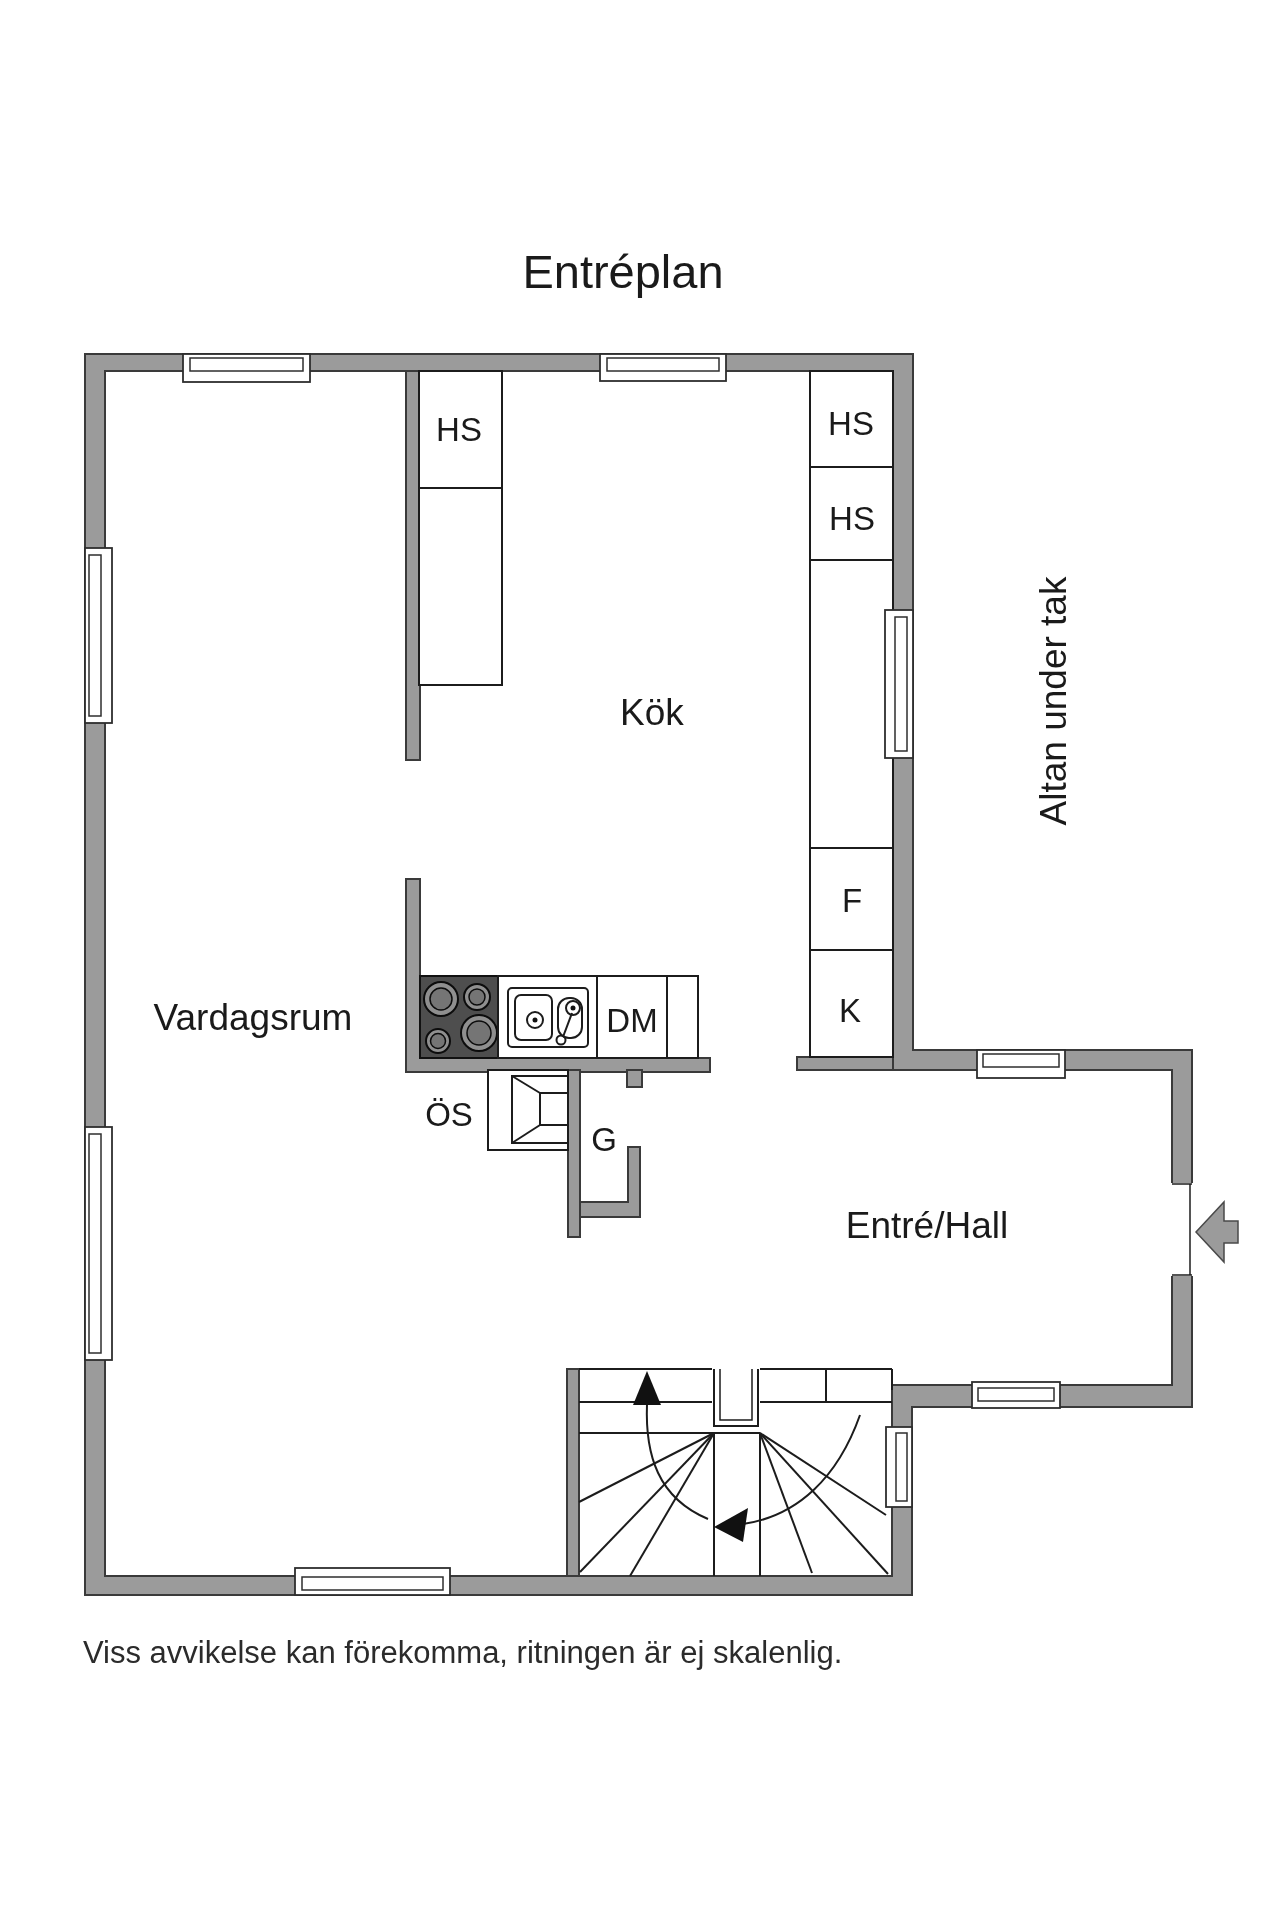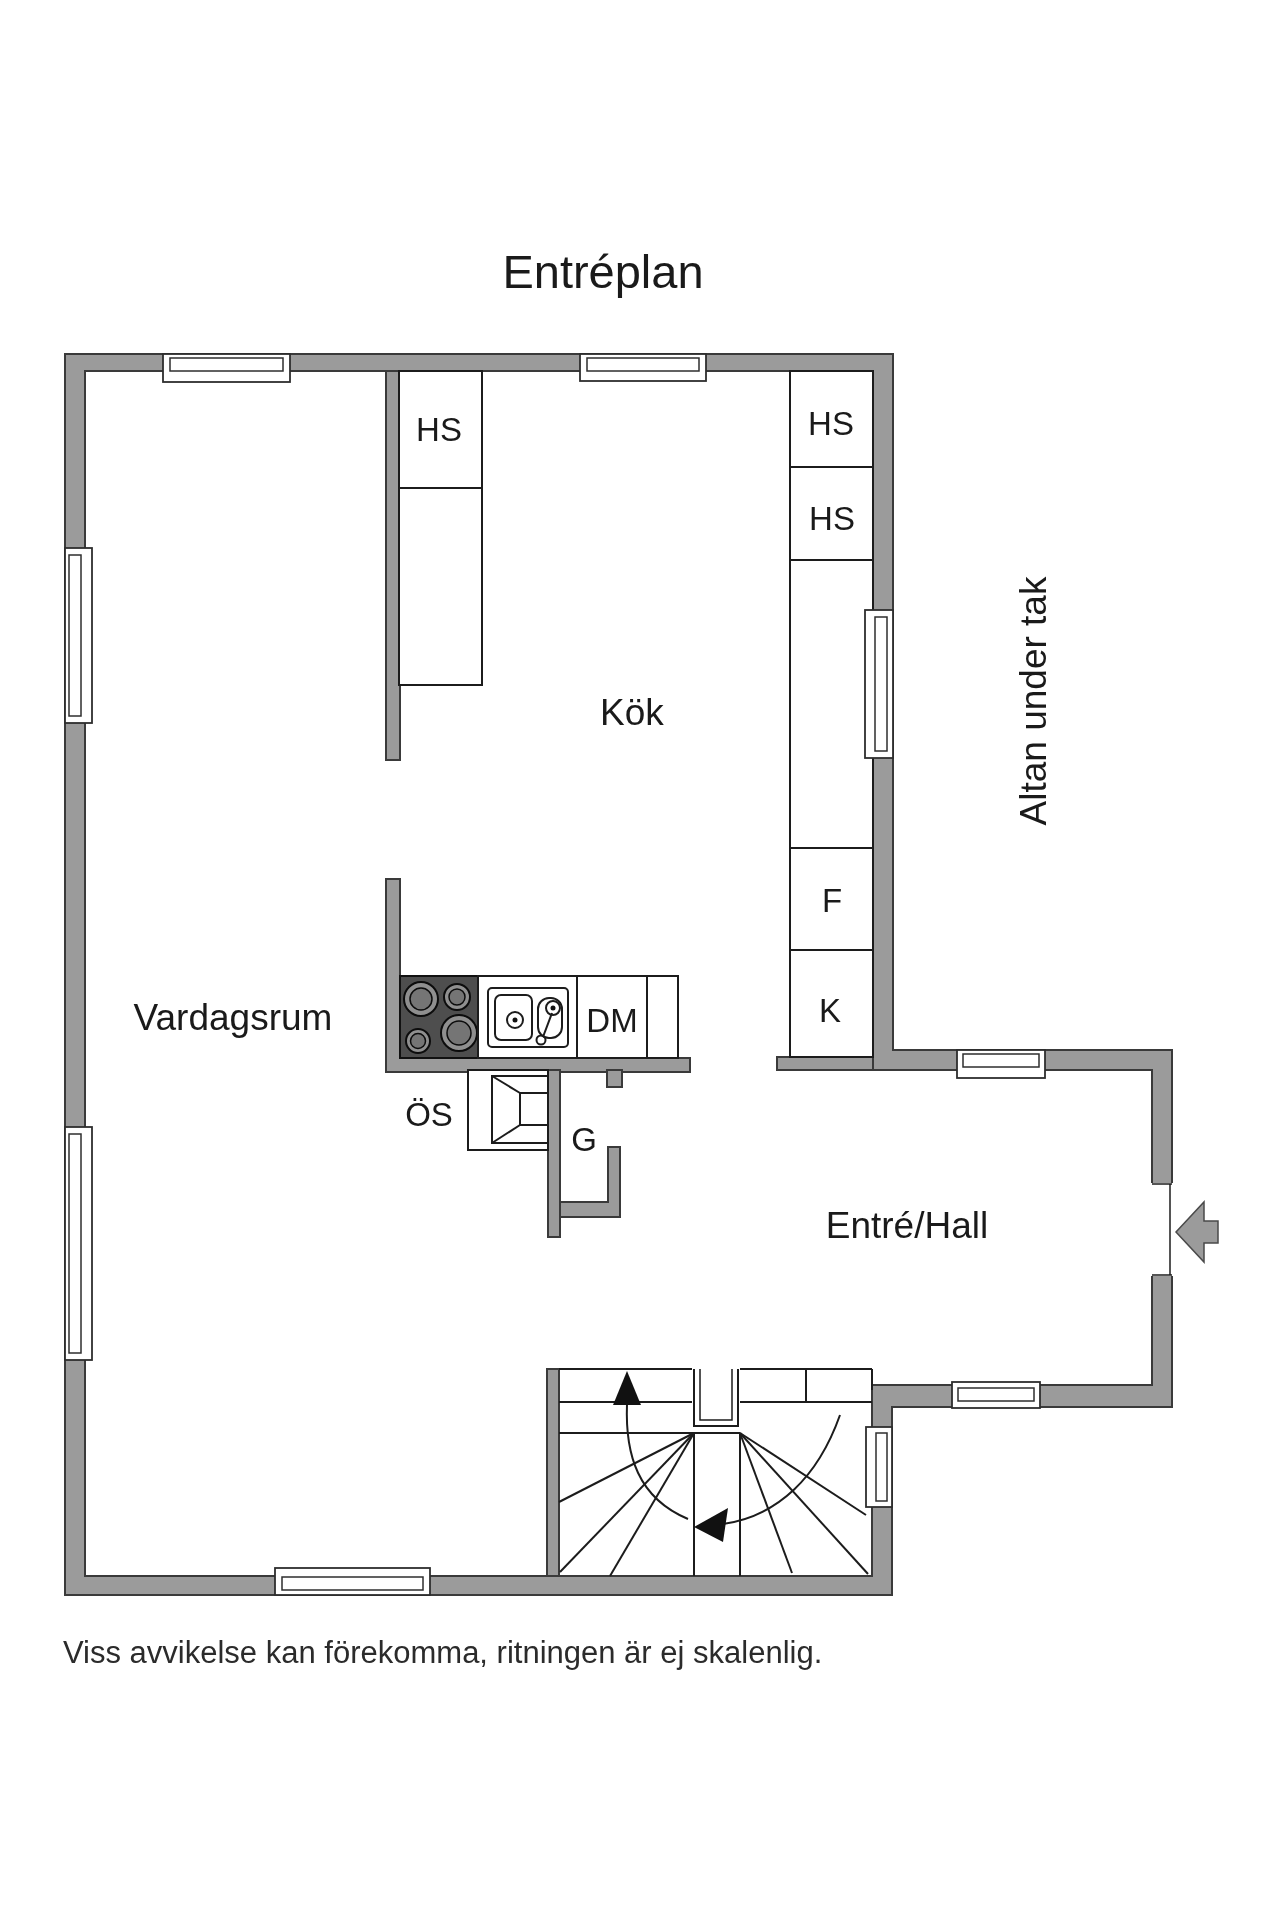--- a/index.html
+++ b/index.html
@@ -1,17 +1,17 @@
 <!DOCTYPE html>
 <html><head>
 <meta charset="utf-8">
 <style>
   html,body{margin:0;padding:0;background:#ffffff;}
   body{width:1280px;height:1920px;position:relative;font-family:"Liberation Sans",sans-serif;}
-  #plan-wrap{position:absolute;inset:0;}
+  #plan-wrap{position:absolute;inset:0;padding-left:20px;}
   svg{display:block;}
   .wall{fill:#9b9b9b;stroke:#3a3a3a;stroke-width:2;}
   .thin{stroke:#1c1c1c;stroke-width:2;fill:none;}
   .thinner{stroke:#1c1c1c;stroke-width:1.5;fill:none;}
   .whitebox{fill:#ffffff;stroke:#1c1c1c;stroke-width:2;}
   .whitefill{fill:#ffffff;stroke:none;}
   .win-outer{fill:#ffffff;stroke:#2e2e2e;stroke-width:1.8;}
   .win-inner{fill:#ffffff;stroke:#2e2e2e;stroke-width:1.5;}
   .stove{fill:#4e4e4e;stroke:#111111;stroke-width:2;}
   .burner-outer{fill:#8f8f8f;stroke:#0c0c0c;stroke-width:2;}

